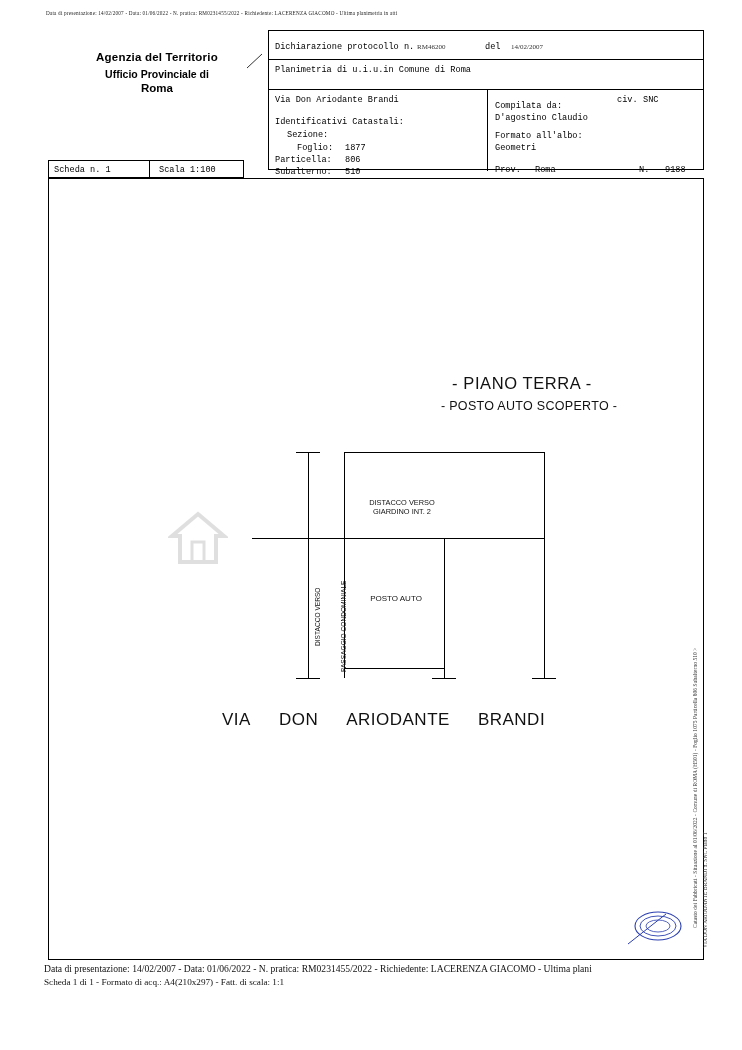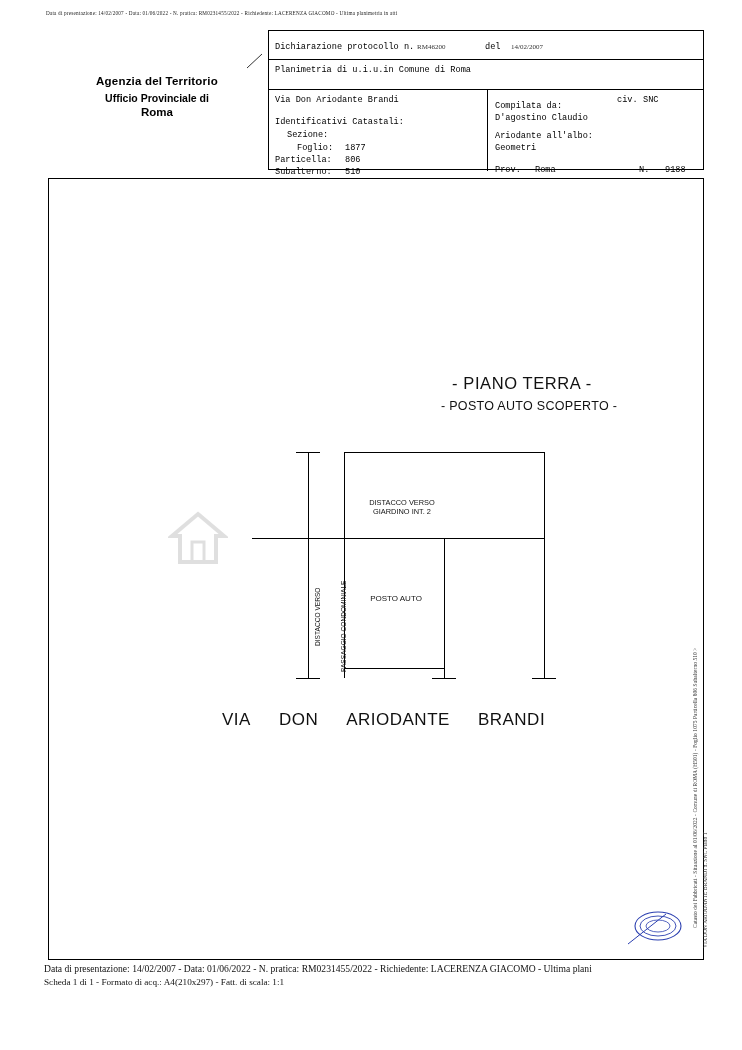--- a/index.html
+++ b/index.html
@@ -36,21 +36,20 @@
   }
 
   
   .agency {
     position: absolute;
     left: 48px;
     top: 50px;
     width: 218px;
     text-align: center;
     line-height: 1.35;
-    margin-top: 24px;
   }
   .agency .l1 {
     font-size: 11.5px;
     font-weight: bold;
     letter-spacing: 0.2px;
   }
   .agency .l2 {
     font-size: 15px;
     font-weight: bold;
     letter-spacing: 0.3px;
@@ -294,28 +293,33 @@
     <div class="cell" style="left:18px; top:99px;">Sezione:</div>
     <div class="cell" style="left:28px; top:112px;">Foglio:</div>
     <div class="cell" style="left:76px; top:112px;">1877</div>
     <div class="cell" style="left:6px; top:124px;">Particella:</div>
     <div class="cell" style="left:76px; top:124px;">806</div>
     <div class="cell" style="left:6px; top:136px;">Subalterno:</div>
     <div class="cell" style="left:76px; top:136px;">510</div>
 
     <div class="cell" style="left:226px; top:70px;">Compilata da:</div>
     <div class="cell" style="left:226px; top:82px;">D'agostino Claudio</div>
-    <div class="cell" style="left:226px; top:100px;">Ariodante all'albo:</div>
+    <div class="cell" style="left:226px; top:100px;">Formato all'albo:</div>
     <div class="cell" style="left:226px; top:112px;">Geometri</div>
     <div class="cell" style="left:226px; top:134px;">Prov.</div>
     <div class="cell" style="left:266px; top:134px;">Roma</div>
     <div class="cell" style="left:370px; top:134px;">N.</div>
     <div class="cell" style="left:396px; top:134px;">9188</div>
   </div>
 
+  <div class="scheda-bar">
+    <div class="sep"></div>
+    <div class="t1">Scheda n. 1</div>
+    <div class="t2">Scala 1:100</div>
+  </div>
 
   <div class="main-frame"></div>
 
   <div class="piano-terra">- PIANO TERRA -</div>
   <div class="posto-auto-scoperto">- POSTO AUTO SCOPERTO -</div>
 
   <div class="ln lnv" style="left:308px; top:452px; height:226px;"></div>
 
   <div class="ln lnh" style="left:296px; top:452px; width:24px;"></div>
 

